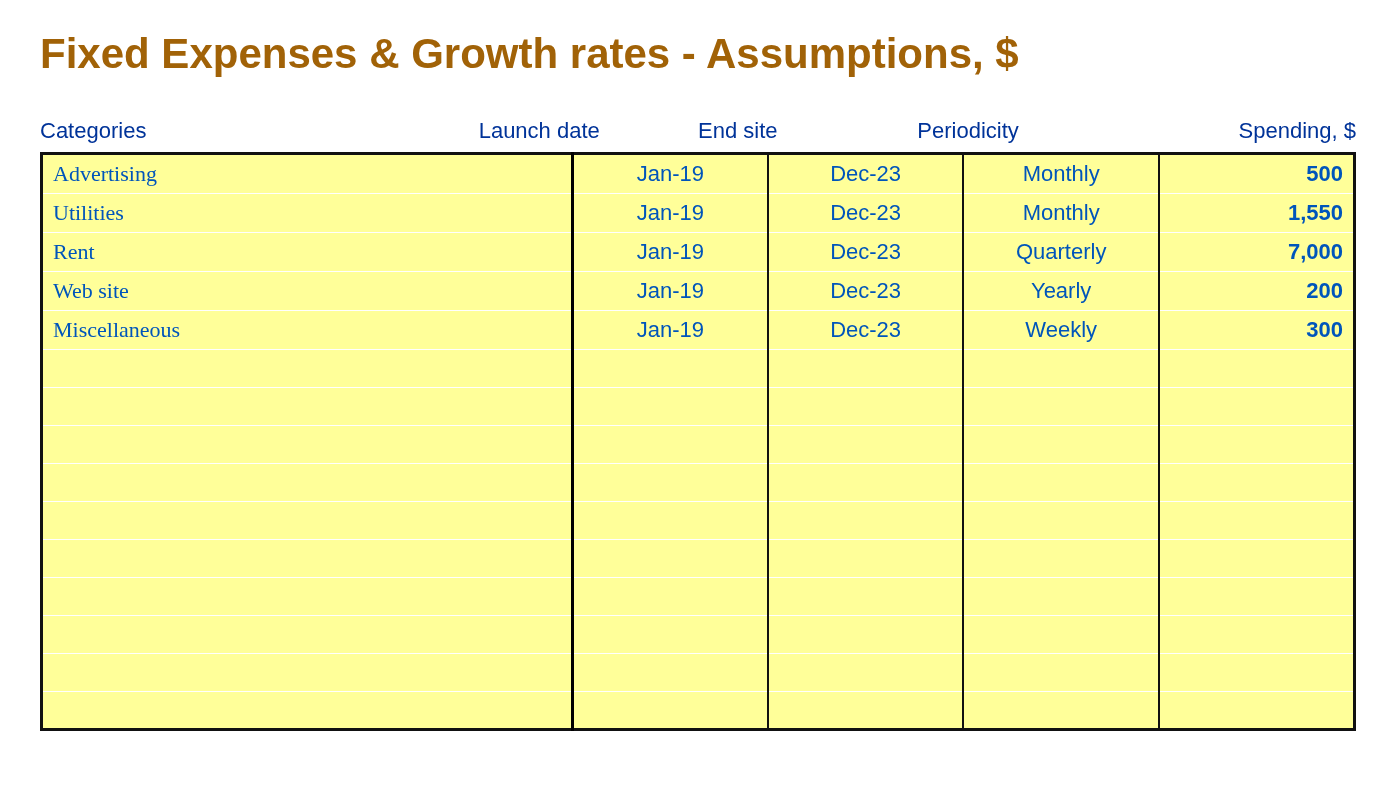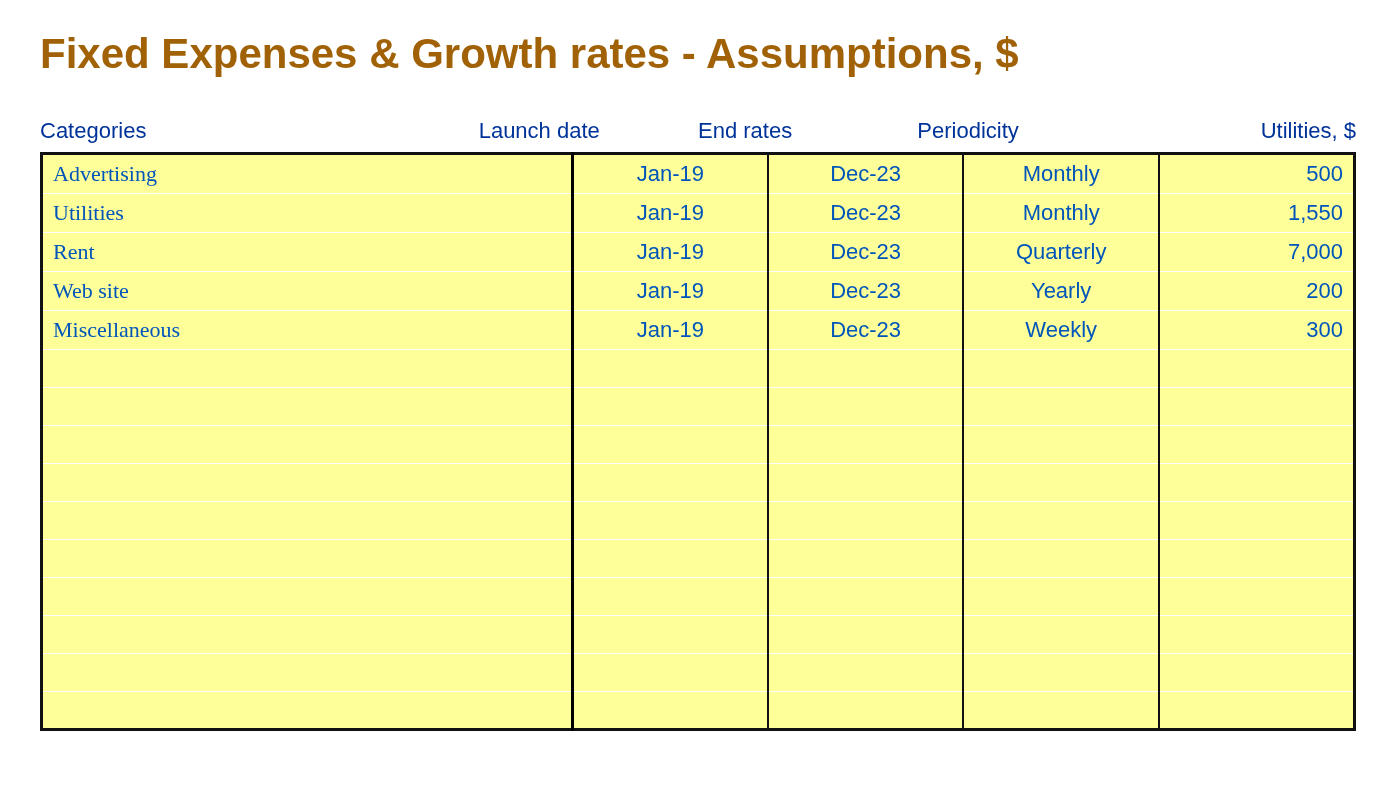--- a/index.html
+++ b/index.html
@@ -86,38 +86,39 @@
       text-align: center;
       border-left: 2px solid #111111;
       border-right: 2px solid #111111;
       width: 14%;
     }
 
     .data-table td.spend-col {
       text-align: right;
       border-left: 2px solid #0c4a6e;
       width: 14%;
+      font-weight: bold;
     }
 
     .data-table tr:last-child td {
       border-bottom: none;
     }
   </style>
 </head>
 <body>
 
 <h1 class="page-title">Fixed Expenses &amp; Growth rates - Assumptions, $</h1>
 
 <div class="table-container">
   <div class="table-headers">
     <div class="header-cell">Categories</div>
     <div class="header-cell center">Launch date</div>
-    <div class="header-cell center">End rates</div>
+    <div class="header-cell center">End site</div>
     <div class="header-cell center">Periodicity</div>
-    <div class="header-cell right">Utilities, $</div>
+    <div class="header-cell right">Spending, $</div>
   </div>
 
   <table class="data-table">
     <tbody id="table-body">
     <tr>
           <td class="cat-col">Advertising</td>
           <td class="date-col">Jan-19</td>
           <td class="date-col">Dec-23</td>
           <td class="period-col">Monthly</td>
           <td class="spend-col">500</td>

